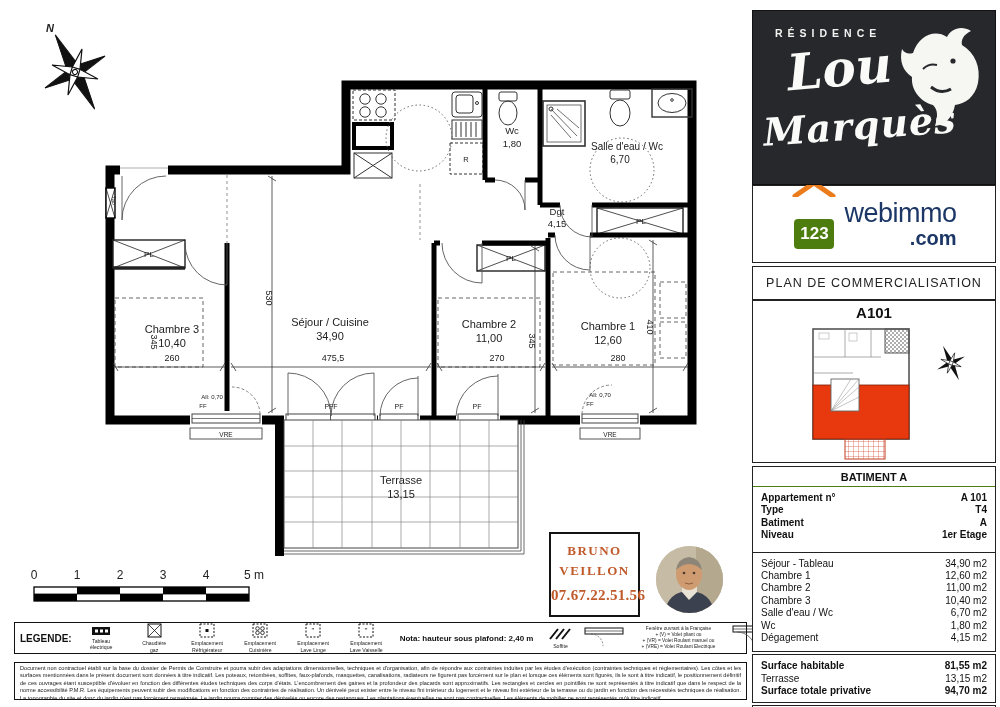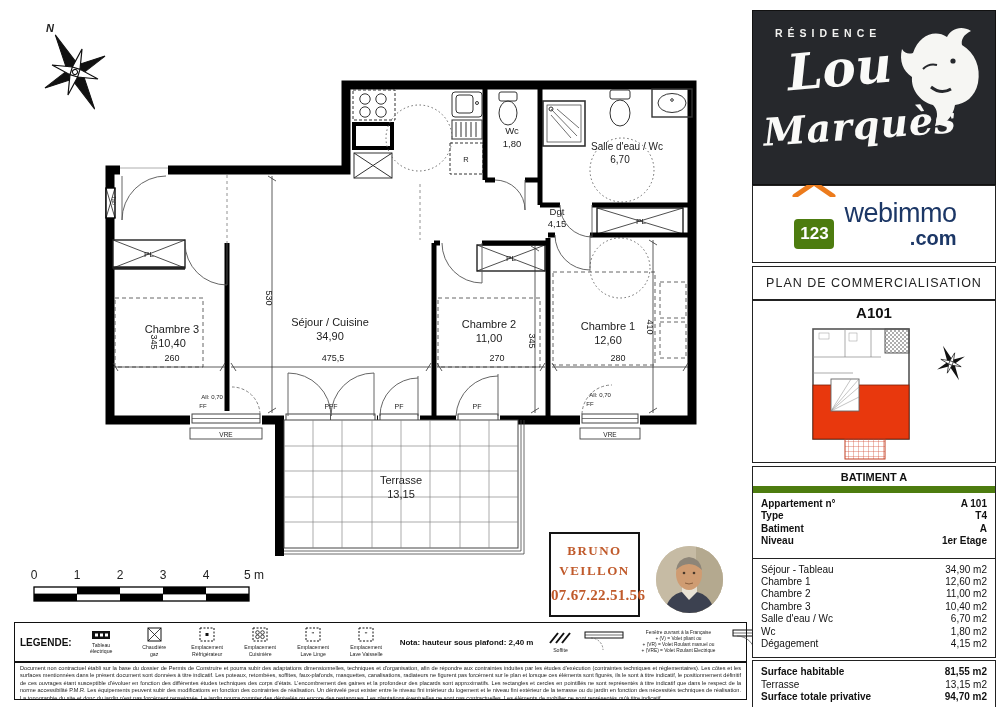--- a/index.html
+++ b/index.html
@@ -9,21 +9,21 @@
   
   .plan-svg{position:absolute;left:0;top:0}
 
   
   .agent-card{position:absolute;left:549px;top:532px;width:91px;height:85px;border:2px solid #141414;background:#fff;text-align:center;padding-top:7px}
   .agent-name{font-family:"Liberation Serif",serif;font-weight:bold;font-size:13px;letter-spacing:1.5px;color:#c05a2b;line-height:1.55}
   .agent-phone{margin-top:6px;font-family:"Liberation Serif",serif;font-weight:bold;font-size:15px;color:#c05a2b;letter-spacing:.3px}
   .agent-photo{position:absolute;left:656px;top:546px;width:67px;height:67px;border-radius:50%;overflow:hidden;background:#cfc4ad}
 
   
-  .legend{position:absolute;left:14px;top:622px;width:733px;height:40px;border:1px solid #111;background:#fff;display:flex;align-items:center;padding:0 5px;gap:6px}
+  .legend{position:absolute;left:14px;top:622px;width:733px;height:32px;border:1px solid #111;background:#fff;display:flex;align-items:center;padding:0 5px;gap:6px}
   .legend-title{font-weight:bold;font-size:10px;white-space:nowrap}
   .lg-item{display:flex;flex-direction:column;align-items:center;width:47px;flex:none}
   .lg-cap{font-size:5.2px;text-align:center;line-height:1.25;margin-top:2px;color:#222}
   .lg-nota{font-size:8px;font-weight:bold;white-space:nowrap;margin:0 4px}
   .lg-note{font-size:4.8px;line-height:1.3;color:#222;text-align:center;width:94px;flex:none}
   .lg-ico{display:block}
 
   
   .disclaimer{position:absolute;left:14px;top:662px;width:733px;height:38px;border:1px solid #111;background:#fff;padding:2px 5px;font-size:5.6px;line-height:1.33;color:#222;text-align:justify;overflow:hidden}
 
@@ -42,21 +42,21 @@
   .wi-house{width:46px;text-align:center}
   .wi-123{width:40px;height:30px;background:#4d7c0f;border-radius:4px;color:#fff;font-weight:bold;font-size:17px;line-height:30px;margin:18px auto}
   .wi-text{line-height:1}
   .wi-name{font-size:27px;font-weight:normal;color:#1c3766;letter-spacing:-.5px}
   .wi-com{display:block;text-align:right;font-size:20px;font-weight:bold;color:#1c3766;margin-top:1px}
 
   .sec-title{height:34px;display:flex;align-items:center;justify-content:center;font-size:12.5px;letter-spacing:1px;color:#222}
   .a101-box{height:163px;position:relative}
   .a101-code{text-align:center;font-weight:bold;font-size:15px;padding-top:3px}
 
-  .bat .bat-header{font-weight:bold;text-align:center;font-size:11px;padding:4px 0 3px;border-bottom:7px solid #4d7c0f}
+  .bat .bat-header{font-weight:bold;text-align:center;font-size:11px;padding:4px 0 3px;border-bottom:1px solid #4d7c0f}
   .rowline{display:flex;justify-content:space-between;font-size:10px;line-height:1.24}
   .bat-info{padding:5px 8px 3px;font-weight:bold}
   .bat-sep{border-top:1px solid #222;margin:7px 0 5px}
   .bat-rooms{padding:0 8px 7px}
   .surfaces{padding:5px 8px}
   .surfaces .b{font-weight:bold}
   .indice{padding:6px 8px}
   .indice .rowline{font-size:10.5px}
 </style>
 </head>

